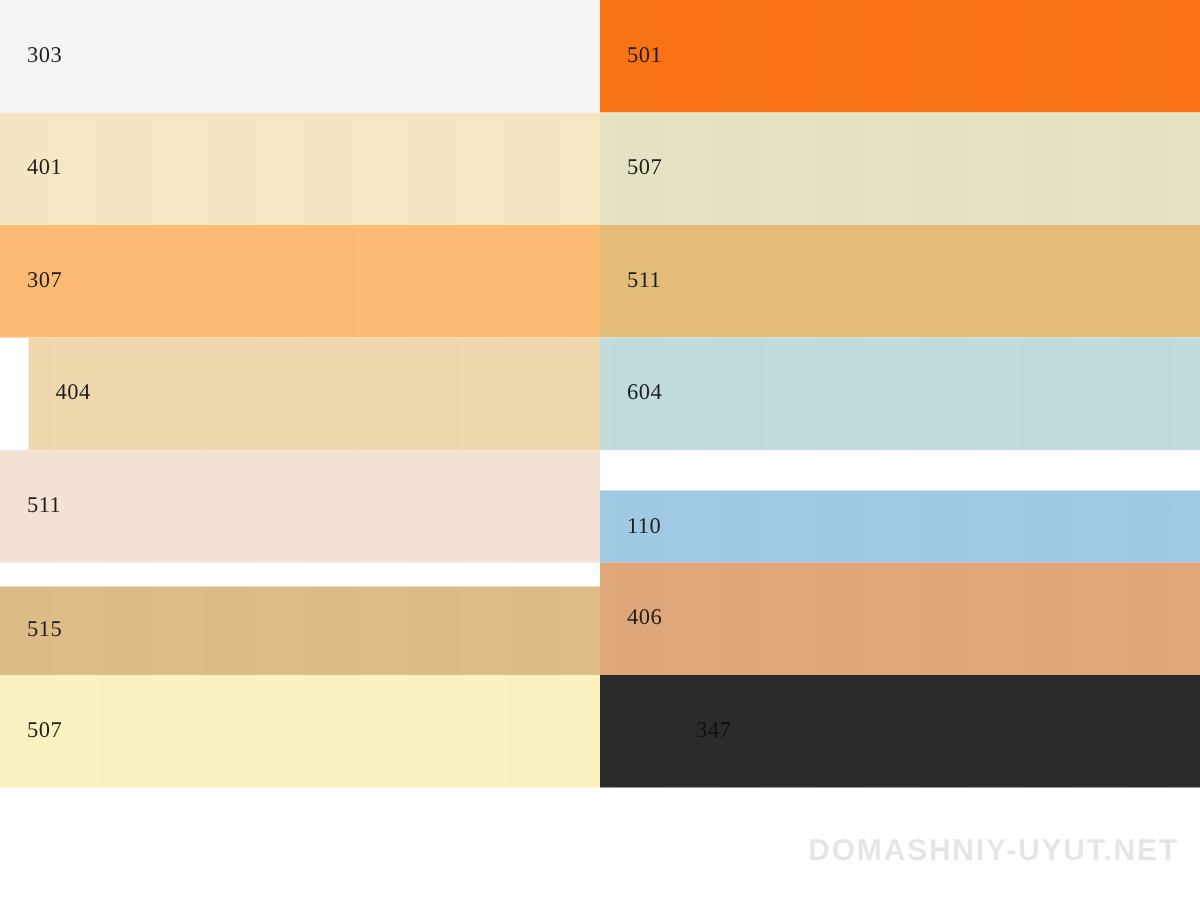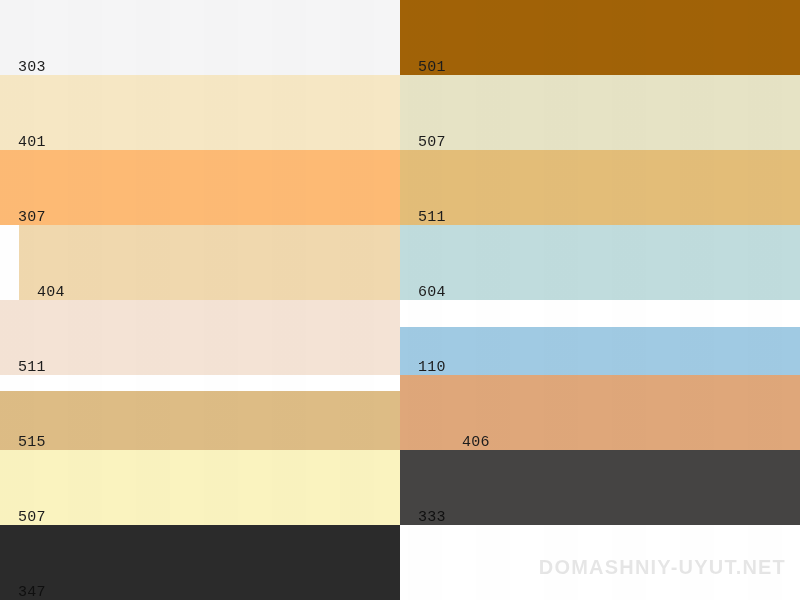--- a/index.html
+++ b/index.html
@@ -17,23 +17,22 @@
     height: 600px;
     display: grid;
     grid-template-columns: 400px 400px;
     grid-template-rows: repeat(8, 75px);
     font-family: "Liberation Serif", "DejaVu Serif", serif;
   }
 
   .swatch {
     position: relative;
     display: flex;
-    align-items: flex-end;
+    align-items: center;
     overflow: hidden;
-    font-family: Liberation Mono, monospace;
   }
 
   .swatch-label {
     margin-left: 18px;
     font-size: 15px;
     line-height: 1;
     letter-spacing: 0.3px;
     color: #1c1c1c;
     user-select: none;
   }
@@ -77,21 +76,21 @@
       );
   }
 </style>
 </head>
 <body>
 
 <div id="palette-grid">
   <div class="swatch" style="background: rgb(245, 245, 246);">
       <span class="swatch-label">303</span>
     </div>
-    <div class="swatch" style="background: #a16207;">
+    <div class="swatch" style="background: #f97316;">
       <span class="swatch-label">501</span>
     </div>
     <div class="swatch" style="background: rgb(246, 231, 196);">
       <span class="swatch-label">401</span>
     </div>
     <div class="swatch" style="background: rgb(230, 227, 197);">
       <span class="swatch-label">507</span>
     </div>
     <div class="swatch" style="background: #fdba74;">
       <span class="swatch-label">307</span>
@@ -107,28 +106,25 @@
     </div>
     <div class="swatch" style="background: rgb(244, 227, 213);">
       <span class="swatch-label">511</span>
     </div>
     <div class="swatch" style="background: rgb(160, 202, 227); margin-top: 27px;">
       <span class="swatch-label">110</span>
     </div>
     <div class="swatch" style="background: rgb(221, 188, 133); margin-top: 16px;">
       <span class="swatch-label">515</span>
     </div>
-    <div class="swatch" style="background: rgb(223, 167, 122); padding-left: 44px;">
+    <div class="swatch" style="background: rgb(223, 167, 122);">
       <span class="swatch-label">406</span>
     </div>
     <div class="swatch" style="background: rgb(250, 243, 191);">
       <span class="swatch-label">507</span>
     </div>
-    <div class="swatch dark" style="background: rgb(69, 68, 67);">
-      <span class="swatch-label">333</span>
-    </div>
-    <div class="swatch dark" style="background: rgb(43, 43, 43);">
+    <div class="swatch dark" style="background: rgb(43, 43, 43); padding-left: 46px;">
       <span class="swatch-label">347</span>
     </div>
 
 <div class="ghost-band"></div>
     <div id="watermark">DOMASHNIY-UYUT.NET</div>
   </div>
 
 </body></html>

